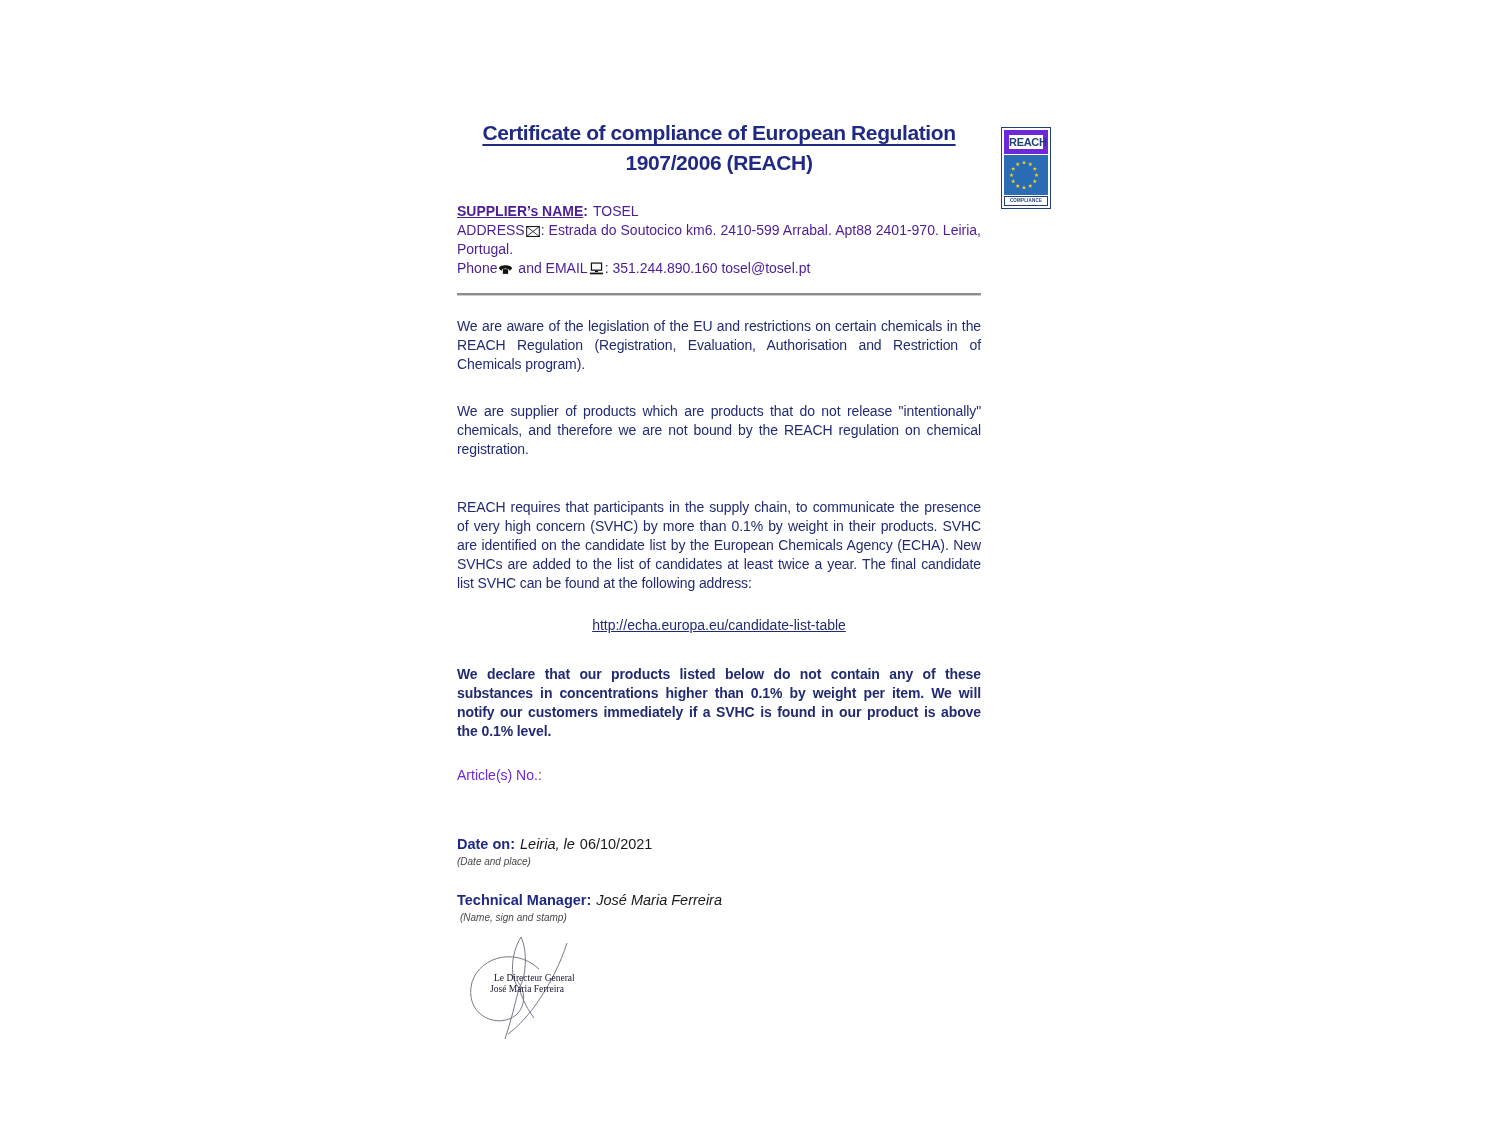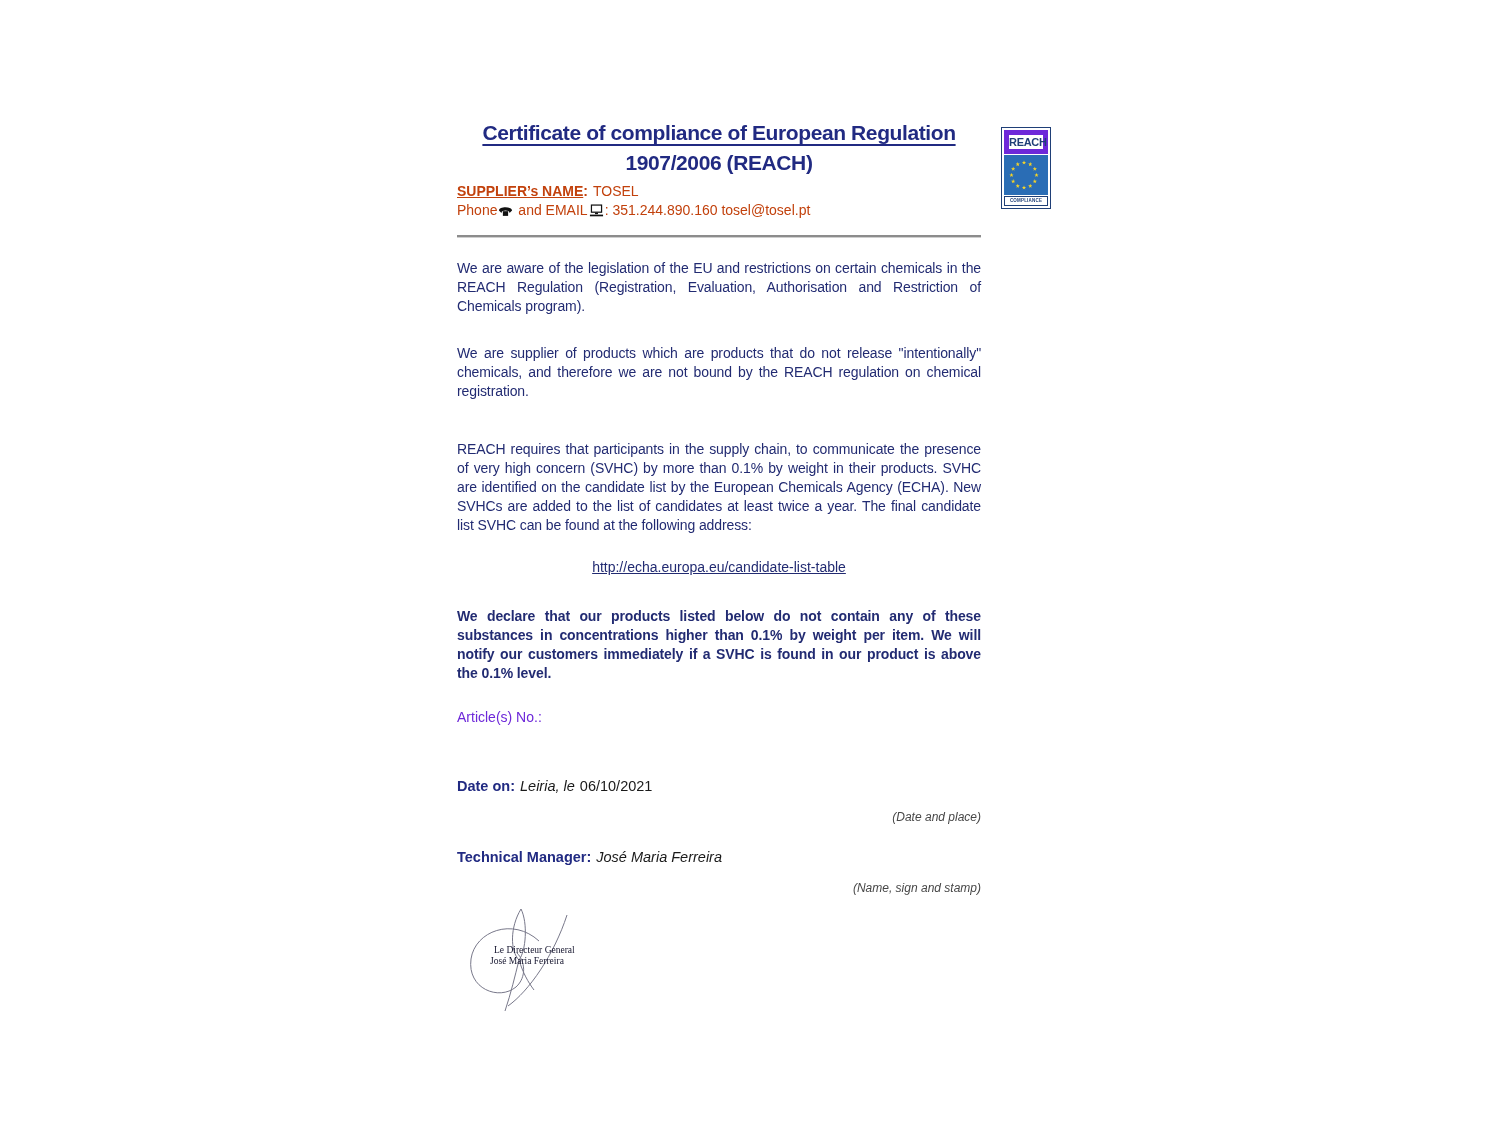--- a/index.html
+++ b/index.html
@@ -17,21 +17,21 @@
   
   .logo { position:absolute; left:1001px; top:127px; width:44px; background:#ffffff;
           border:1.5px solid #1F3F77; padding:2px; box-sizing:content-box; }
   .logo .reach { border:5px solid #6d28d9; color:#1F3F77; font-weight:bold; font-size:11px;
                  line-height:12px; text-align:center; padding:1px 0; letter-spacing:-0.3px; }
   .logo .stars { background:#2A6DB5; height:40px; margin:1px 0; }
   .logo .comp  { border:1px solid #1F3F77; color:#1F3F77; font-weight:bold; font-size:4.5px;
                  line-height:6px; text-align:center; padding:1px 0; letter-spacing:0.2px; }
 
   
-  .supplier { margin-top:4px; font-size:14px; line-height:19px; color:#c2410c; }
+  .supplier { margin-top:24px; font-size:14px; line-height:19px; color:#4c1d95; }
   .supplier .line { text-align:justify; }
   .bold { font-weight:bold; }
   .ul { text-decoration:underline; }
   .gi { vertical-align:-2px; margin:0 1px; }
 
   .rule { margin-top:15px; height:2px; background:#8c8c8c; border-bottom:1px solid #cfcfcf; }
 
   
   .para { color:#222B72; font-size:14px; line-height:19px; text-align:justify;
           letter-spacing:-0.1px; }
@@ -41,21 +41,21 @@
   .p4 { margin-top:31px;font-weight:bold; }
   .link-row { margin-top:23px; text-align:center; }
   .link-row a { color:#222B72; font-size:14px; text-decoration:underline; cursor:pointer; }
   .articles { margin-top:26px; color:#6d28d9; font-size:14px; }
 
   
   .made-on { margin-top:53px; font-size:14.5px; }
   .navy { color:#212A82; }
   .it { font-style:italic; }
   .sp { margin-left:5px; }
-  .caption { font-size:12px; color:#474747; font-style:italic; margin-top:16px;text-align:right; }
+  .caption { font-size:10px; color:#474747; font-style:italic; margin-top:4px; }
   .caption.ind { margin-left:3px; }
   .tm { margin-top:25px; font-size:14.5px; }
   .sig { margin-top:8px; margin-left:4px; width:150px; height:112px; }
   .sig text { font-family:"Liberation Serif", serif; font-size:9.5px; fill:#15152e; }
 </style>
 </head>
 <body>
 
 <div class="page">
 
@@ -89,20 +89,24 @@
 
     
     <div class="title">
       <div class="u">Certificate of compliance of European Regulation</div>
       <div>1907/2006 (REACH)</div>
     </div>
 
     
     <div class="supplier">
       <div class="line"><span class="bold ul">SUPPLIER’s NAME</span><span class="bold">:</span><span class="sp">TOSEL</span></div>
+      <div class="line"><span>ADDRESS</span><svg class="gi" width="14" height="11" viewBox="0 0 15 12">
+            <rect x="0.6" y="0.6" width="13.8" height="10.8" fill="none" stroke="#111" stroke-width="1.1"></rect>
+            <path d="M0.6,0.6 L14.4,11.4 M14.4,0.6 L0.6,11.4" stroke="#111" stroke-width="0.9" fill="none"></path>
+          </svg><span>: Estrada do Soutocico km6. 2410-599 Arrabal. Apt88 2401-970. Leiria, Portugal.</span></div>
       <div class="line"><span>Phone</span><svg class="gi" width="15" height="12" viewBox="0 0 16 12">
             <path d="M1,5.5 C1,0.8 15,0.8 15,5.5 L12.3,8 C12.3,4.6 3.7,4.6 3.7,8 Z" fill="#111"></path>
             <rect x="5.2" y="6.2" width="5.6" height="5" fill="#111"></rect>
           </svg><span> and EMAIL</span><svg class="gi" width="15" height="13" viewBox="0 0 16 13">
             <rect x="2.6" y="0.7" width="10.8" height="7.6" fill="none" stroke="#111" stroke-width="1.3"></rect>
             <rect x="6.4" y="8.8" width="3.2" height="1.6" fill="#111"></rect>
             <rect x="1" y="10.9" width="14" height="1.8" fill="#111"></rect>
           </svg><span>: 351.244.890.160 tosel@tosel.pt</span></div>
     </div>
 

